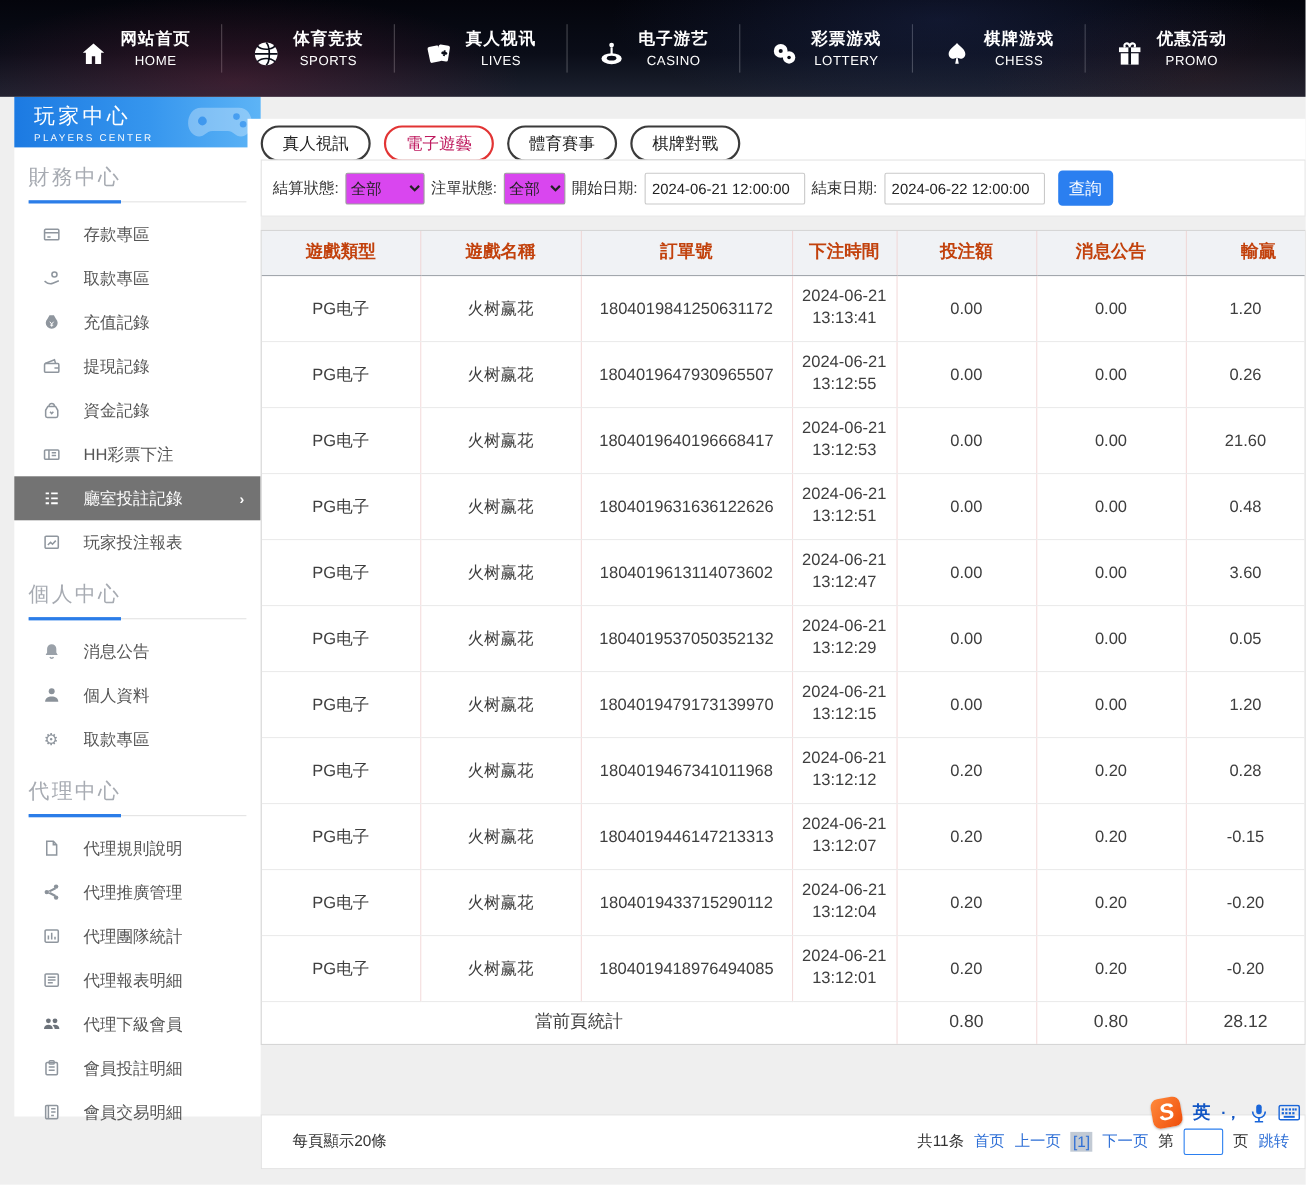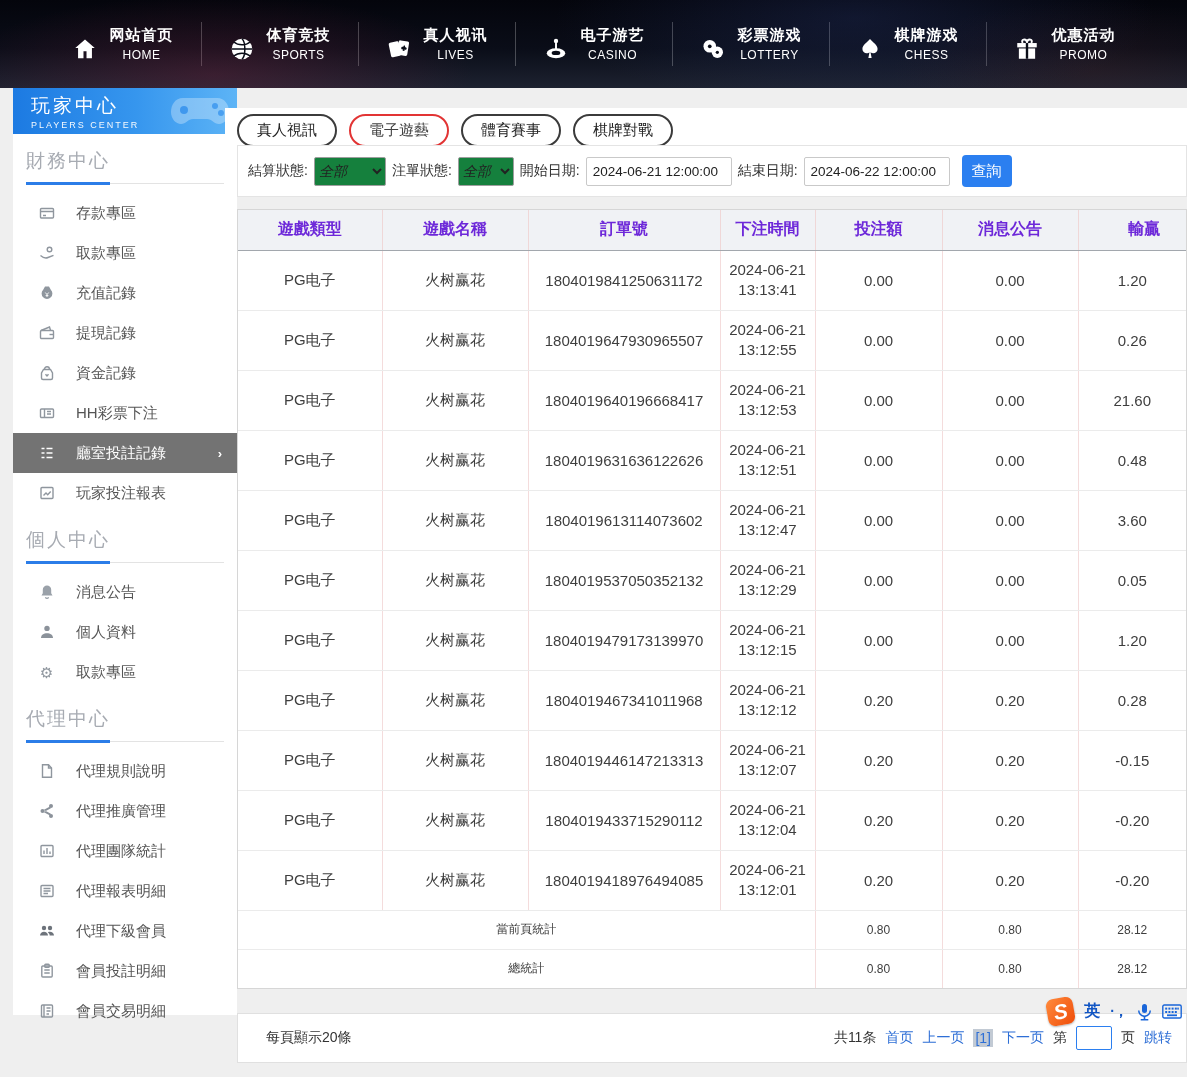--- a/index.html
+++ b/index.html
@@ -38,44 +38,44 @@
   .sb-ic svg { width:16px; height:16px; }
   .sb-item.active { background:#737373; color:#fff; }
   .sb-item.active .sb-ic { color:#fff; }
   .sb-chev { position:absolute; right:15px; font-size:13px; font-weight:bold; }
 
   
   .tabstrip { position:absolute; left:225px; top:88px; width:962px; height:45px; background:#fff;
     display:flex; align-items:center; gap:12px; padding-left:12px;margin-top:20px; }
   .tab { width:100px; height:33px; border:2px solid #3b3b3b; border-radius:17px; background:#fff;
     display:flex; align-items:center; justify-content:center; font-size:15px; color:#222; cursor:pointer; }
-  .tab.active { border-color:#e23434; color:#404040; }
+  .tab.active { border-color:#e23434; color:#be185d; }
 
   .filter-panel { position:absolute; left:237px; top:145px; width:950px; height:52px; background:#fff;
     border:1px solid #e4e4e4; display:flex; align-items:center; padding-left:10px; gap:6px;
     font-size:14px; color:#333; }
   .f-label { white-space:nowrap; }
-  .f-select { height:29px; border:1px solid #9e9e9e; border-radius:2px; background:#15803d;
-    font-size:14px; color:#222; font-family:"Liberation Sans",sans-serif;font-style:italic; }
+  .f-select { height:29px; border:1px solid #9e9e9e; border-radius:2px; background:#d946ef;
+    font-size:14px; color:#222; font-family:"Liberation Sans",sans-serif; }
   .f-select.w1 { width:72px; } .f-select.w2 { width:56px; }
   .f-input { width:146px; height:29px; border:1px solid #c9c9c9; border-radius:2px;
     font-size:13.5px; color:#222; padding:0 6px; font-family:"Liberation Sans",sans-serif; }
   .f-btn { width:50px; height:32px; margin-left:6px; background:#2b7ff0; border:none; border-radius:4px;
     color:#fff; font-size:15px; cursor:pointer; font-family:"Liberation Sans",sans-serif; }
 
   .table-panel { position:absolute; left:237px; top:209px; width:950px; background:#fff; border:1px solid #d6d6d6; }
   table { width:100%; border-collapse:collapse; table-layout:fixed; }
-  thead th { height:40px; background:#f0f2f5; font-size:16px; font-weight:bold; color:#6d28d9;
+  thead th { height:40px; background:#f0f2f5; font-size:16px; font-weight:bold; color:#c2410c;
     border-bottom:1px solid #a2a7ad; border-right:1px solid #efd7d7; text-align:center; }
   thead th:last-child { border-right:none;padding-left:24px; }
   tbody td { height:60px; text-align:center; font-size:15px; color:#3e3e3e;
     border-bottom:1px solid #ebebeb; border-right:1px solid #f4dcdc; }
   tbody td:last-child { border-right:none; }
   td.time-cell div { line-height:20px; }
-  tr.summary td { height:39px; font-size:12px; color:#3e3e3e; }
+  tr.summary td { height:39px; font-size:16px; color:#3e3e3e; }
   tr.summary:last-child td { border-bottom:none; }
 
   .footer-panel { position:absolute; left:237px; top:1013px; width:950px; height:50px; background:#fff;
     border:1px solid #e0e0e0; display:flex; align-items:center; justify-content:space-between;
     padding:0 14px 0 28px; font-size:14px; color:#333; }
   .pager { display:flex; align-items:center; gap:9px; }
   .plink { color:#2e6fd6; cursor:pointer; }
   .pcur { background:#c2cad4; color:#2e6fd6; padding:1px 2px; cursor:pointer; }
   .pinput { width:36px; height:24px; border:1px solid #2b7ff0; border-radius:2px; }
 
@@ -556,26 +556,20 @@
             <div>13:12:01</div>
           </td>
           <td>0.20</td>
           <td>0.20</td>
           <td>-0.20</td>
         </tr>
       </tbody>
     <tbody>
       <tr class="summary">
         <td colspan="4">當前頁統計</td>
-        <td>0.80</td>
-        <td>0.80</td>
-        <td>28.12</td>
-      </tr>
-      <tr class="summary">
-        <td colspan="4">總統計</td>
         <td>0.80</td>
         <td>0.80</td>
         <td>28.12</td>
       </tr>
     </tbody>
   </table>
 </div>
 
 <div class="footer-panel">
   <span>每頁顯示20條</span>

